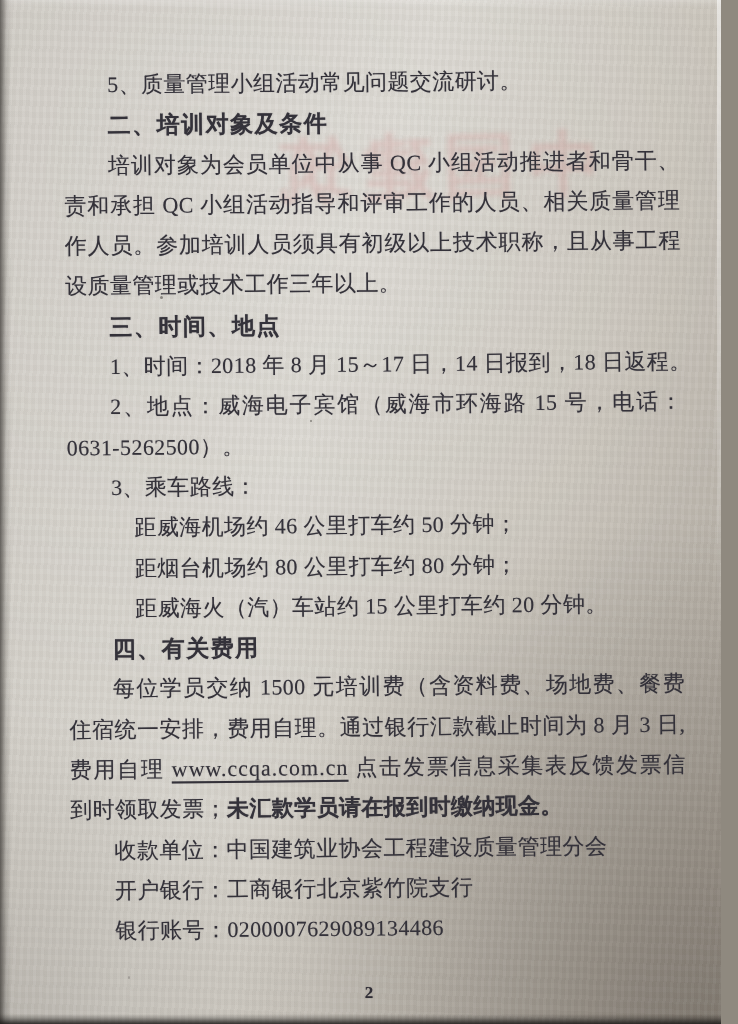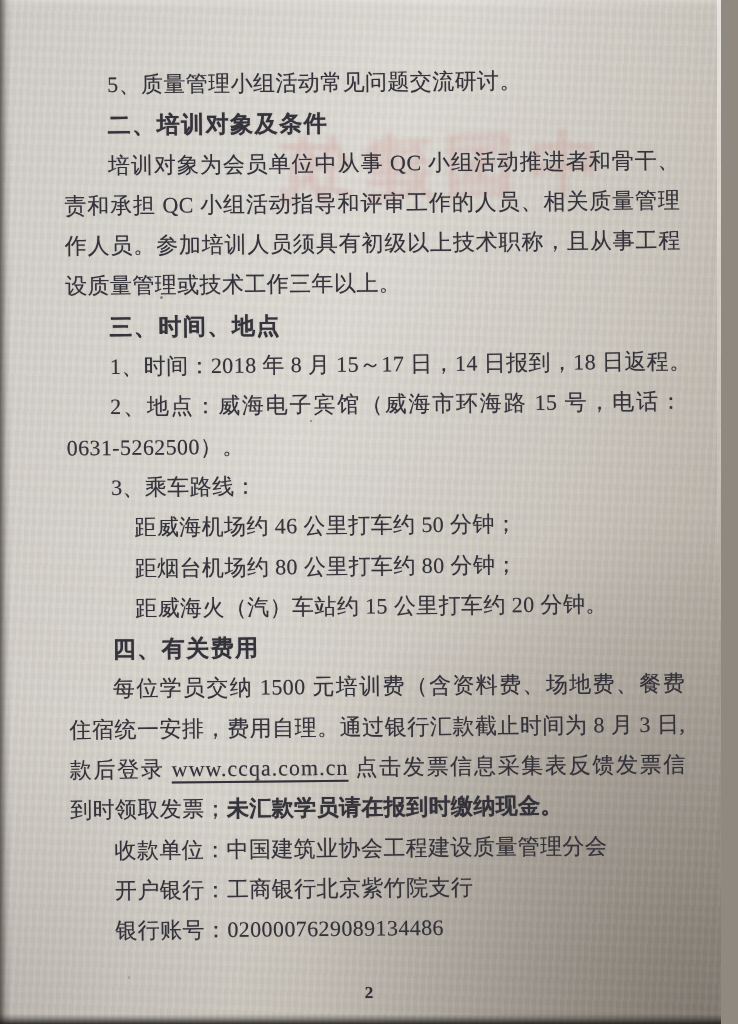--- a/index.html
+++ b/index.html
@@ -145,21 +145,21 @@
       <div class="line indent-2"><span>1、时间：2018 年 8 月 15～17 日，14 日报到，18 日返程。</span></div>
       <div class="line indent-2 full"><span>2、地点：威海电子宾馆（威海市环海路 15 号，电话：</span></div>
       <div class="line indent-0"><span>0631-5262500）。</span></div>
       <div class="line indent-2"><span>3、乘车路线：</span></div>
       <div class="line indent-3"><span>距威海机场约 46 公里打车约 50 分钟；</span></div>
       <div class="line indent-3"><span>距烟台机场约 80 公里打车约 80 分钟；</span></div>
       <div class="line indent-3"><span>距威海火（汽）车站约 15 公里打车约 20 分钟。</span></div>
       <div class="line indent-2 heading"><span>四、有关费用</span></div>
       <div class="line indent-2 full"><span>每位学员交纳 1500 元培训费（含资料费、场地费、餐费等）。</span></div>
       <div class="line indent-0 full"><span>住宿统一安排，费用自理。通过银行汇款截止时间为 8 月 3 日, 汇</span></div>
-      <div class="line indent-0 full"><span>款后登录 </span><span class="seg-url">www.ccqa.com.cn</span><span> 点击发票信息采集表反馈发票信息，报</span></div>
+      <div class="line indent-0 full"><span>费用自理 </span><span class="seg-url">www.ccqa.com.cn</span><span> 点击发票信息采集表反馈发票信息，报</span></div>
       <div class="line indent-0"><span>到时领取发票；</span><span class="seg-bold">未汇款学员请在报到时缴纳现金。</span></div>
       <div class="line indent-2"><span>收款单位：中国建筑业协会工程建设质量管理分会</span></div>
       <div class="line indent-2"><span>开户银行：工商银行北京紫竹院支行</span></div>
       <div class="line indent-2"><span>银行账号：0200007629089134486</span></div>
     </div>
 
   <div class="page-number">2</div>
 
   <div class="speck s1"></div>
   <div class="speck s2"></div>

